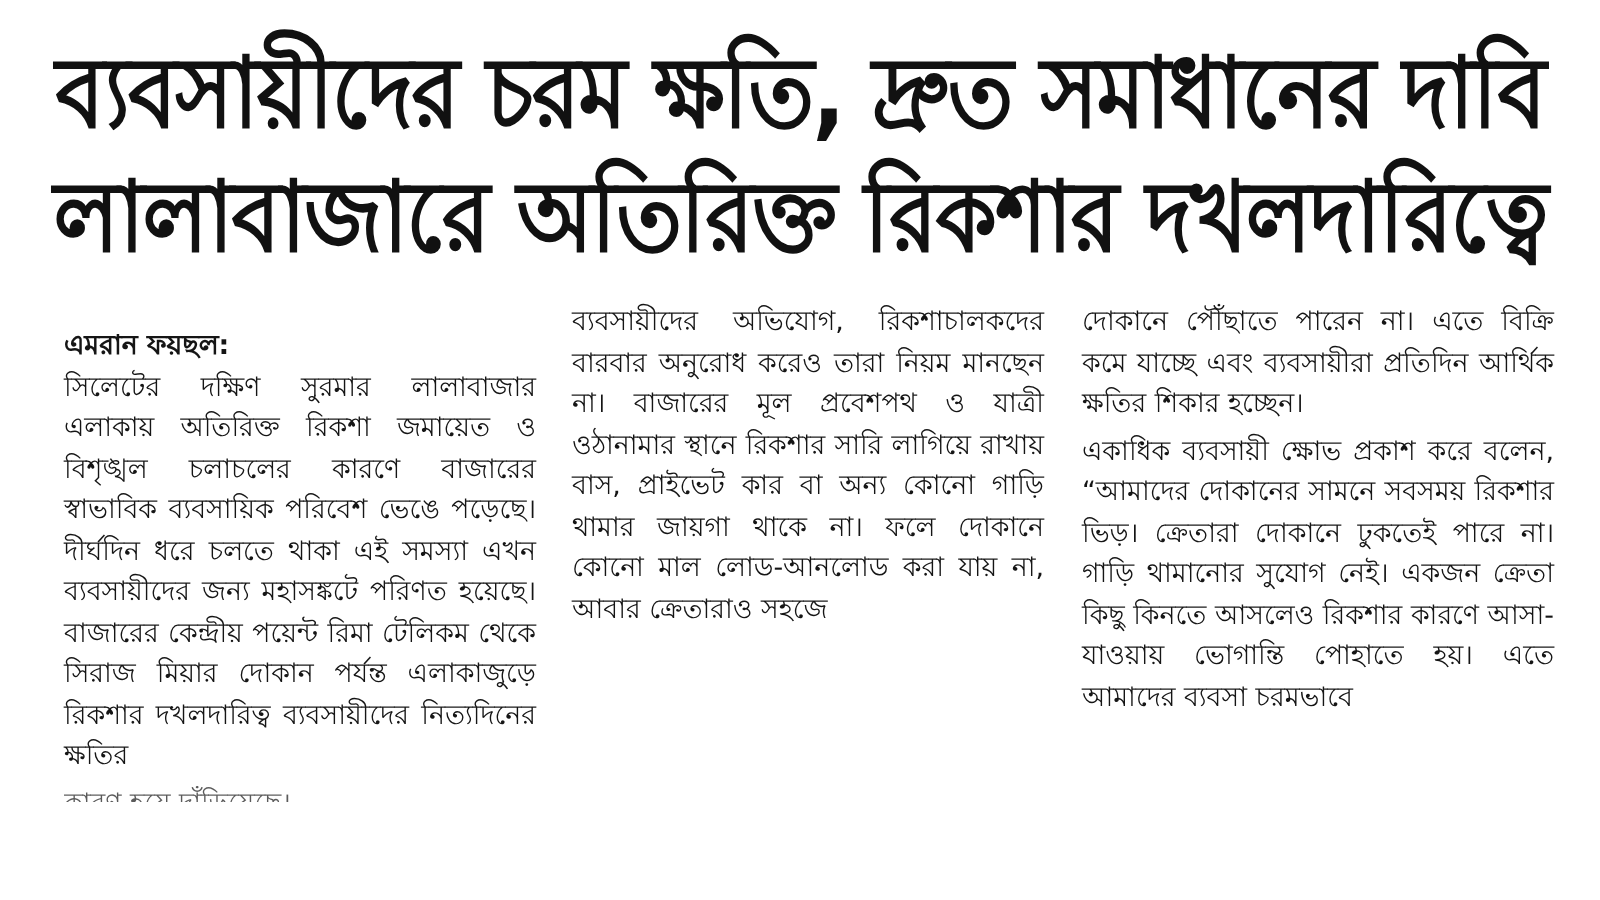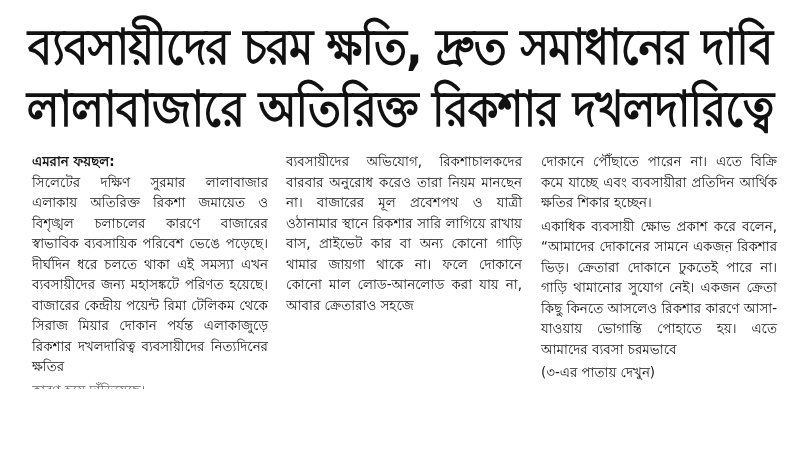--- a/index.html
+++ b/index.html
@@ -34,21 +34,21 @@
     .headline.l2 { top: 76px; }
 
     .column {
       position: absolute;
       top: 152px;
       font-size: 13.4px;
       line-height: 20.5px;
       text-align: justify;
       color: #151515;
     }
-    .col1 { left: 32px; width: 236px; }
+    .col1 { left: 32px; width: 236px; margin-top: 12px; }
     .col2 { left: 286px; width: 236px; }
     .col3 { left: 541px; width: 236px; }
 
     .byline {
       font-weight: bold;
       display: block;
     }
     .para {
       margin: 0 0 3px 0;
       text-align: justify;
@@ -72,16 +72,15 @@
     <p class="para">সিলেটের দক্ষিণ সুরমার লালাবাজার এলাকায় অতিরিক্ত রিকশা জমায়েত ও বিশৃঙ্খল চলাচলের কারণে বাজারের স্বাভাবিক ব্যবসায়িক পরিবেশ ভেঙে পড়েছে। দীর্ঘদিন ধরে চলতে থাকা এই সমস্যা এখন ব্যবসায়ীদের জন্য মহাসঙ্কটে পরিণত হয়েছে। বাজারের কেন্দ্রীয় পয়েন্ট রিমা টেলিকম থেকে সিরাজ মিয়ার দোকান পর্যন্ত এলাকাজুড়ে রিকশার দখলদারিত্ব ব্যবসায়ীদের নিত্যদিনের ক্ষতির</p>
     <div class="cut">কারণ হয়ে দাঁড়িয়েছে।</div>
   </div>
 
   <div class="column col2">
     <p class="para">ব্যবসায়ীদের অভিযোগ, রিকশাচালকদের বারবার অনুরোধ করেও তারা নিয়ম মানছেন না। বাজারের মূল প্রবেশপথ ও যাত্রী ওঠানামার স্থানে রিকশার সারি লাগিয়ে রাখায় বাস, প্রাইভেট কার বা অন্য কোনো গাড়ি থামার জায়গা থাকে না। ফলে দোকানে কোনো মাল লোড-আনলোড করা যায় না, আবার ক্রেতারাও সহজে</p>
   </div>
 
   <div class="column col3">
     <p class="para">দোকানে পৌঁছাতে পারেন না। এতে বিক্রি কমে যাচ্ছে এবং ব্যবসায়ীরা প্রতিদিন আর্থিক ক্ষতির শিকার হচ্ছেন।</p>
-    <p class="para">একাধিক ব্যবসায়ী ক্ষোভ প্রকাশ করে বলেন, “আমাদের দোকানের সামনে একজন় রিকশার ভিড়। ক্রেতারা দোকানে ঢুকতেই পারে না। গাড়ি থামানোর সুযোগ নেই। একজন ক্রেতা কিছু কিনতে আসলেও রিকশার কারণে আসা-যাওয়ায় ভোগান্তি পোহাতে হয়। এতে আমাদের ব্যবসা চরমভাবে</p>
-    <p class="para">(৩-এর পাতায় দেখুন)</p>
+    <p class="para">একাধিক ব্যবসায়ী ক্ষোভ প্রকাশ করে বলেন, “আমাদের দোকানের সামনে সবসময় রিকশার ভিড়। ক্রেতারা দোকানে ঢুকতেই পারে না। গাড়ি থামানোর সুযোগ নেই। একজন ক্রেতা কিছু কিনতে আসলেও রিকশার কারণে আসা-যাওয়ায় ভোগান্তি পোহাতে হয়। এতে আমাদের ব্যবসা চরমভাবে</p>
   </div>
 </div>
 
 </body></html>

